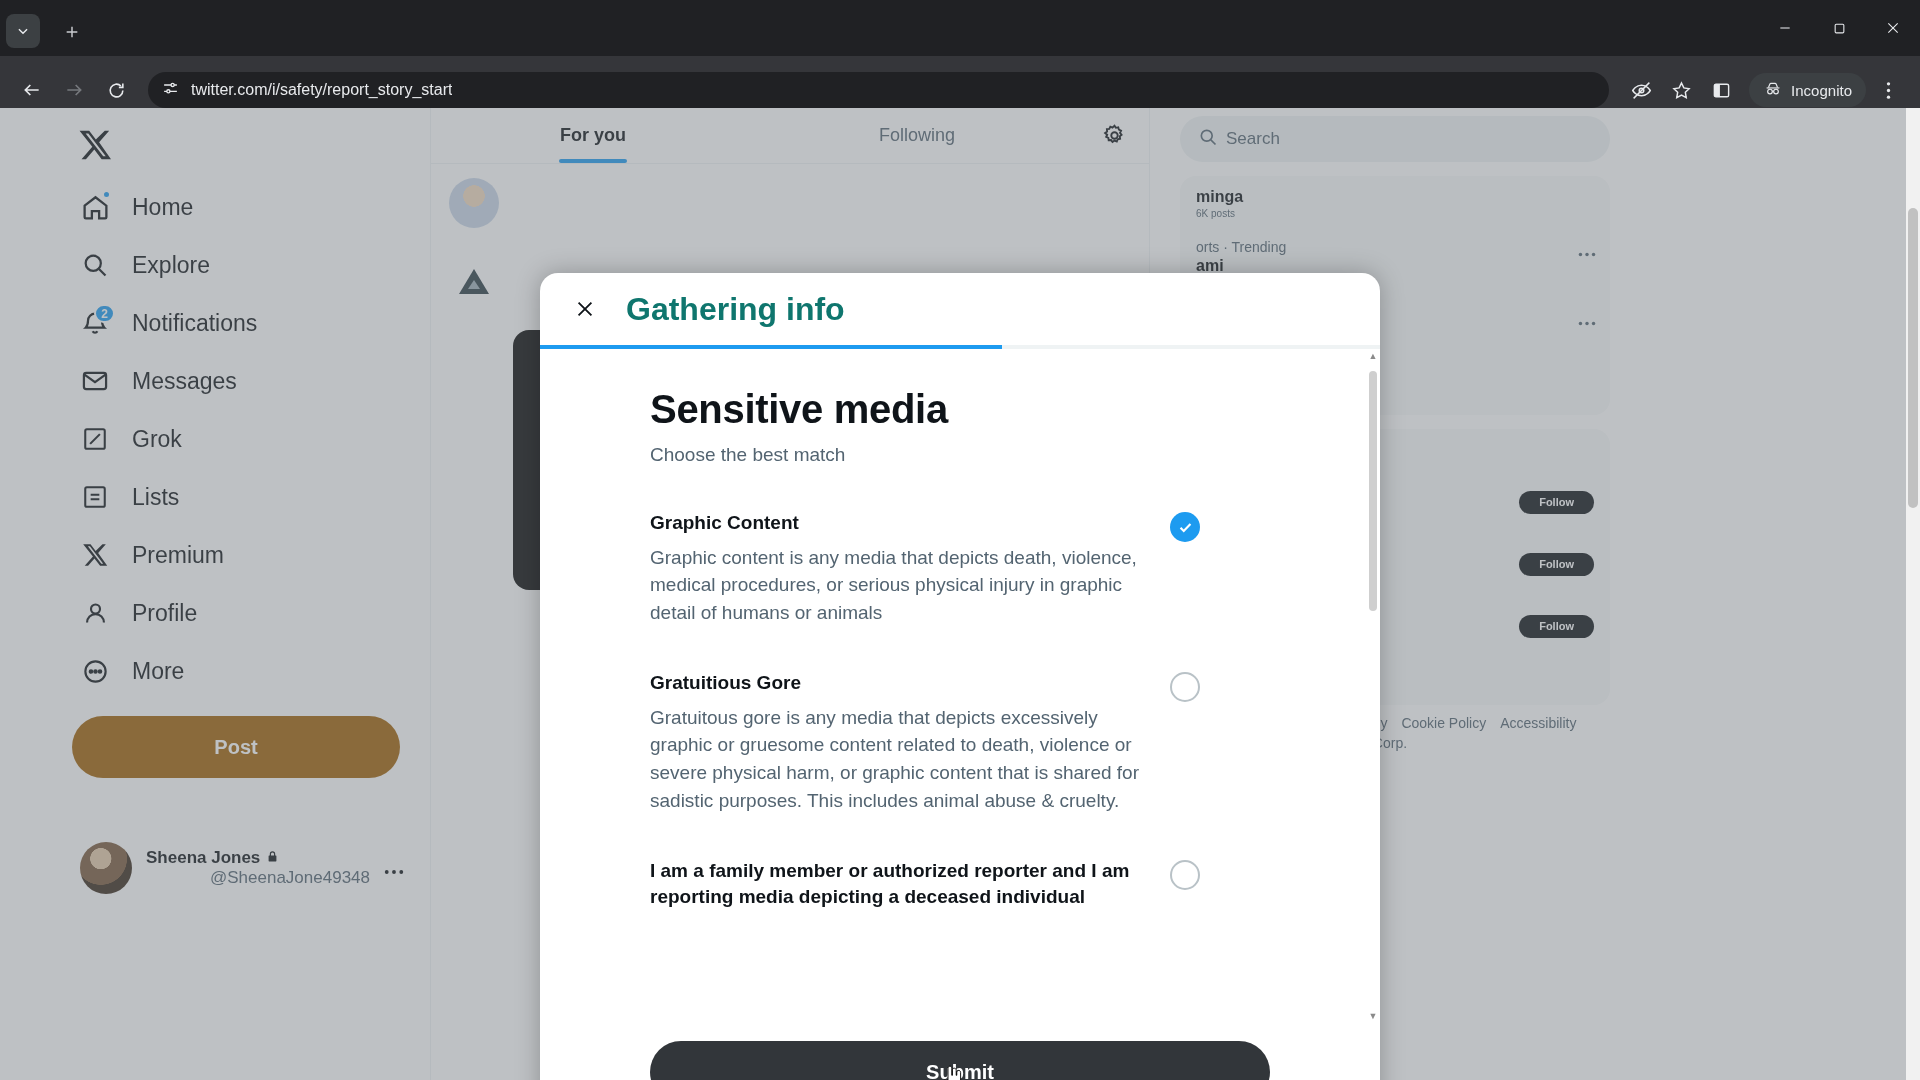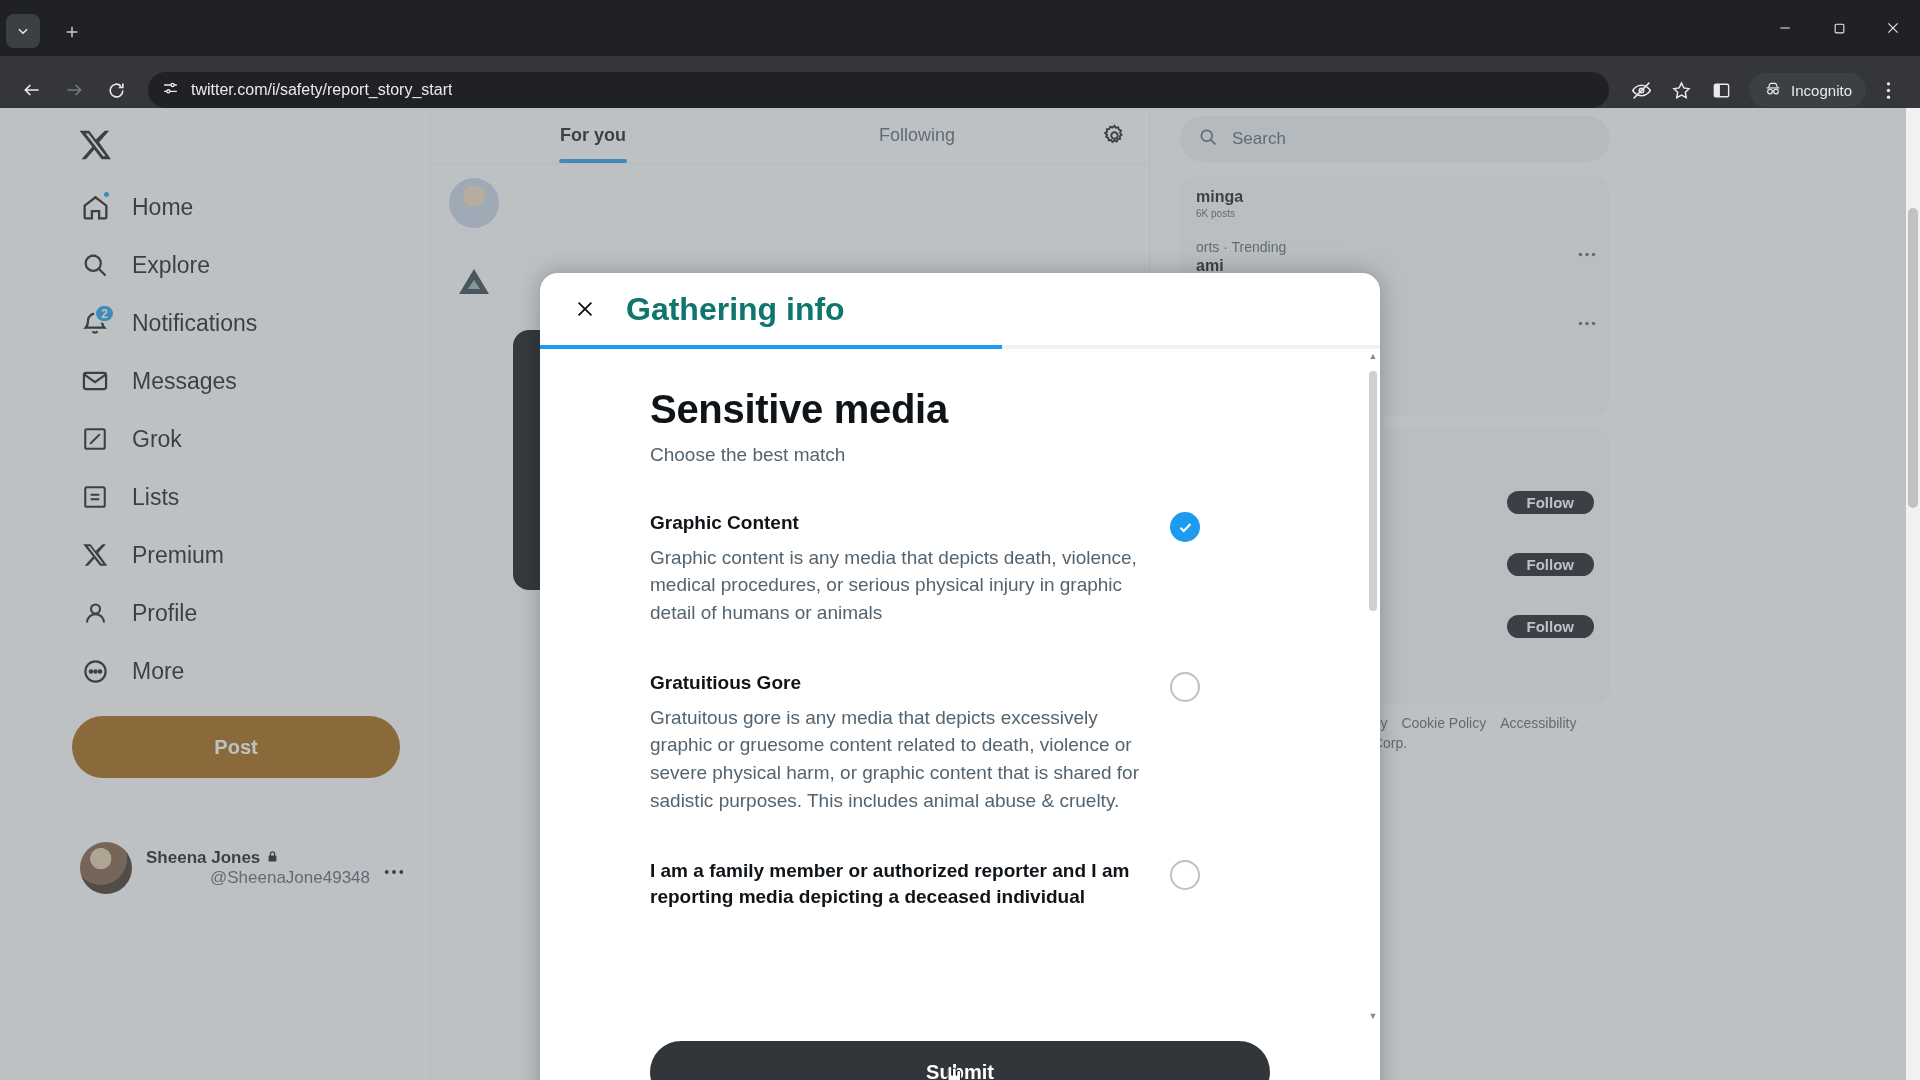--- a/index.html
+++ b/index.html
@@ -123,41 +123,41 @@
   .tweet-avatar { width:50px; height:50px; border-radius:50%; flex:0 0 auto; overflow:hidden; }
   .av-biden { background: radial-gradient(circle at 50% 36%, #f0d9bd 0 26%, #c8d6e8 27% 100%); }
   .av-tri { background:#fff; display:flex; align-items:center; justify-content:center;}
   .media-block {
     margin: 10px 18px 0 82px; height: 260px; border-radius: 16px; overflow:hidden;
     background: linear-gradient(90deg, #0a0a0a 0 18%, #6d6257 18% 40%, #d9d4cc 40% 58%, #8c7a55 58% 68%, #2b2b2b 68% 86%, #0a0a0a 86% 100%);
   }
 
   
   .right-col { flex:1 1 auto; padding: 8px 0 0 30px; min-width:0; }
-  .search-wrap { width: 430px; height: 46px; border-radius:23px; background:#eff3f4; display:flex; align-items:center; gap:14px; padding: 0 18px; }
+  .search-wrap { width: 430px; height: 46px; border-radius:23px; background:#eff3f4; display:flex; align-items:center; gap:8px; padding: 0 18px; }
   .search-ph { color:#536471; font-size:17px; }
   .card { width: 430px; background:#f7f9f9; border-radius:16px; margin-top: 14px; padding-bottom: 6px; }
   .card-title { font-size:21px; font-weight:800; color:#0f1419; padding: 12px 16px 6px; }
   .trend { padding: 10px 16px; position:relative; }
   .trend-meta { font-size:14px; color:#536471; }
   .trend-name { font-size:16px; font-weight:700; color:#0f1419; margin-top:2px; }
   .trend-sub { font-size:10px; color:#536471; margin-top:2px; }
   .trend-sub .link { color:#1d9bf0; }
   .trend-more { position:absolute; right:14px; top:12px; color:#536471; font-size:18px; }
   .wtf-row { display:flex; align-items:center; gap:12px; padding: 10px 16px; }
   .wtf-av { width:42px; height:42px; border-radius:50%; flex:0 0 auto; overflow:hidden; }
   .wtf-av.a1 { background: radial-gradient(circle at 45% 35%, #e8c9a2 0 30%, #6b4a30 31% 100%); }
   .wtf-av.a2 { background: radial-gradient(circle at 40% 40%, #7fd3f7 0 40%, #2a7fb8 41% 100%); }
   .wtf-av.a3 { background:#fff; display:flex;align-items:center;justify-content:center; }
   .wtf-txt { flex:1 1 auto; min-width:0;}
   .wtf-name { font-size:16px; font-weight:700; color:#0f1419; display:flex; align-items:center; gap:5px; white-space:nowrap;}
   .wtf-handle { font-size:15px; color:#536471; }
   .follow-btn {
     height:23px; border-radius:19px; background:#0f1419; color:#fff;
-    font-size:15px; font-weight:700; display:flex; align-items:center; justify-content:center;
+    font-size:11px; font-weight:700; display:flex; align-items:center; justify-content:center;
     padding: 0 20px; flex:0 0 auto;
   }
   .showmore { padding: 10px 16px 14px; color:#1d9bf0; font-size:16px; }
   .footer-links { width:430px; margin-top:10px; display:flex; flex-wrap:wrap; gap: 4px 14px; padding-left: 2px;}
   .footer-links span { font-size:14px; color:#536471; white-space:nowrap;}
 
   .verified { color:#1d9bf0; font-size:14px; }
   .verified.gold { color:#d9a520; }
 
   

